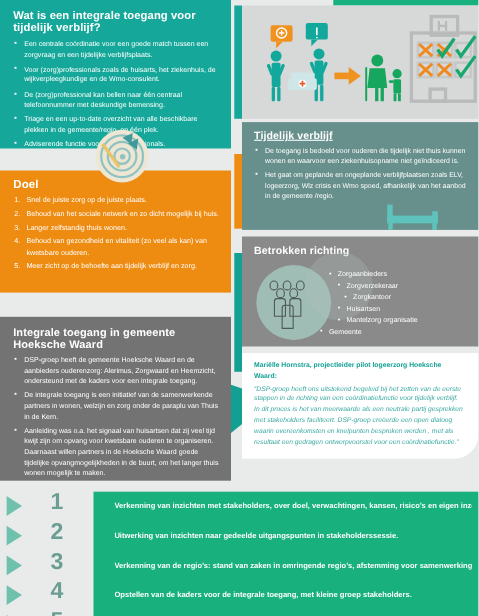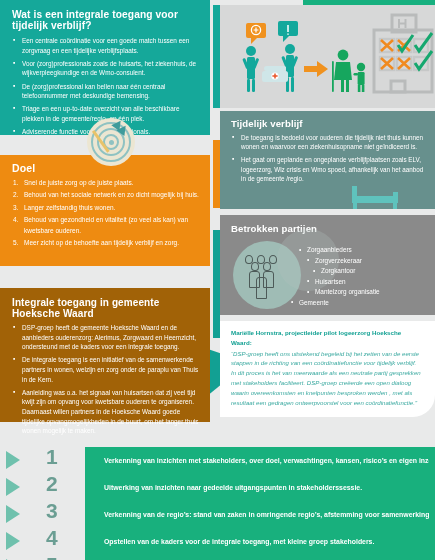--- a/index.html
+++ b/index.html
@@ -20,22 +20,22 @@
   
   .teal-top {
     position:absolute; left:0; top:0; width:210px; height:135px;
     background:#15a89a;
   }
   .orange-panel {
     position:absolute; left:0; top:155px; width:210px; height:111px;
     background:#ee8b11;
   }
   .teal-mid {
-    position:absolute; left:0; top:288px; width:210px; height:134px;
-    background:#a16207;
+    position:absolute; left:0; top:288px; width:210px; height:149px;
+    background:#737373;
   }
   
   .teal-tail {
     position:absolute; left:196px; top:345px; width:28px; height:60px;
     background:#12a093;
     clip-path:polygon(0 0, 100% 16%, 100% 62%, 0 100%);
   }
 
   .panel-h {
     color:#ffffff; font-weight:bold; letter-spacing:.1px;
@@ -103,21 +103,21 @@
   .betrokken {
     position:absolute; left:220px; top:215px; width:215px; height:100px;
     background:#8a8a8a;
     overflow:hidden;
   }
   .quote-wrap {
     position:absolute; left:220px; top:321px; width:215px; height:96px;
     background:#ffffff;
     border-radius:0 0 22px 0;
   }
-  .tijdelijk .panel-h { font-size:9.6px; padding:7px 10px 4px 11px; }
+  .tijdelijk .panel-h { font-size:9.6px; padding:7px 10px 4px 11px;text-decoration:underline; }
   .betrokken .panel-h { font-size:9.6px; padding:8px 10px 4px 11px; }
   .tijdelijk .bullets { padding:0 9px 0 12px; }
   .tijdelijk .bullets li { font-size:6.3px; line-height:9.4px; margin-bottom:3.4px; }
 
   
   .edge { position:absolute; left:213px; width:7px; }
   .edge-teal1 { top:5px; height:103px; background:#15a89a; }
   .edge-white { top:110px; height:30px; background:#e9eaea; }
   .edge-orange { top:140px; height:68px; background:#ee8b11; }
   .edge-white2 { top:208px; height:22px; background:#e9eaea; }
@@ -358,21 +358,21 @@
       <div class="mattress"></div>
         <div class="head"></div>
         <div class="foot"></div>
       <div class="legl"></div>
         <div class="legr"></div>
     </div>
 
   </div>
 
   <div class="betrokken">
-    <div class="panel-h">Betrokken partijen</div>
+    <div class="panel-h">Betrokken richting</div>
     <div class="people-circle">
       <div class="soft"></div>
     </div>
     <div class="ppl">
       <div class="p ph" style="left:12px; top:0;"></div>
       <div class="p ph" style="left:24px; top:0;"></div>
       <div class="p ph" style="left:36px; top:0;"></div>
       <div class="p ph" style="left:18px; top:7px;"></div>
       <div class="p ph" style="left:30px; top:7px;"></div>
       <div class="p pb" style="left:16px; top:16px;"></div>

